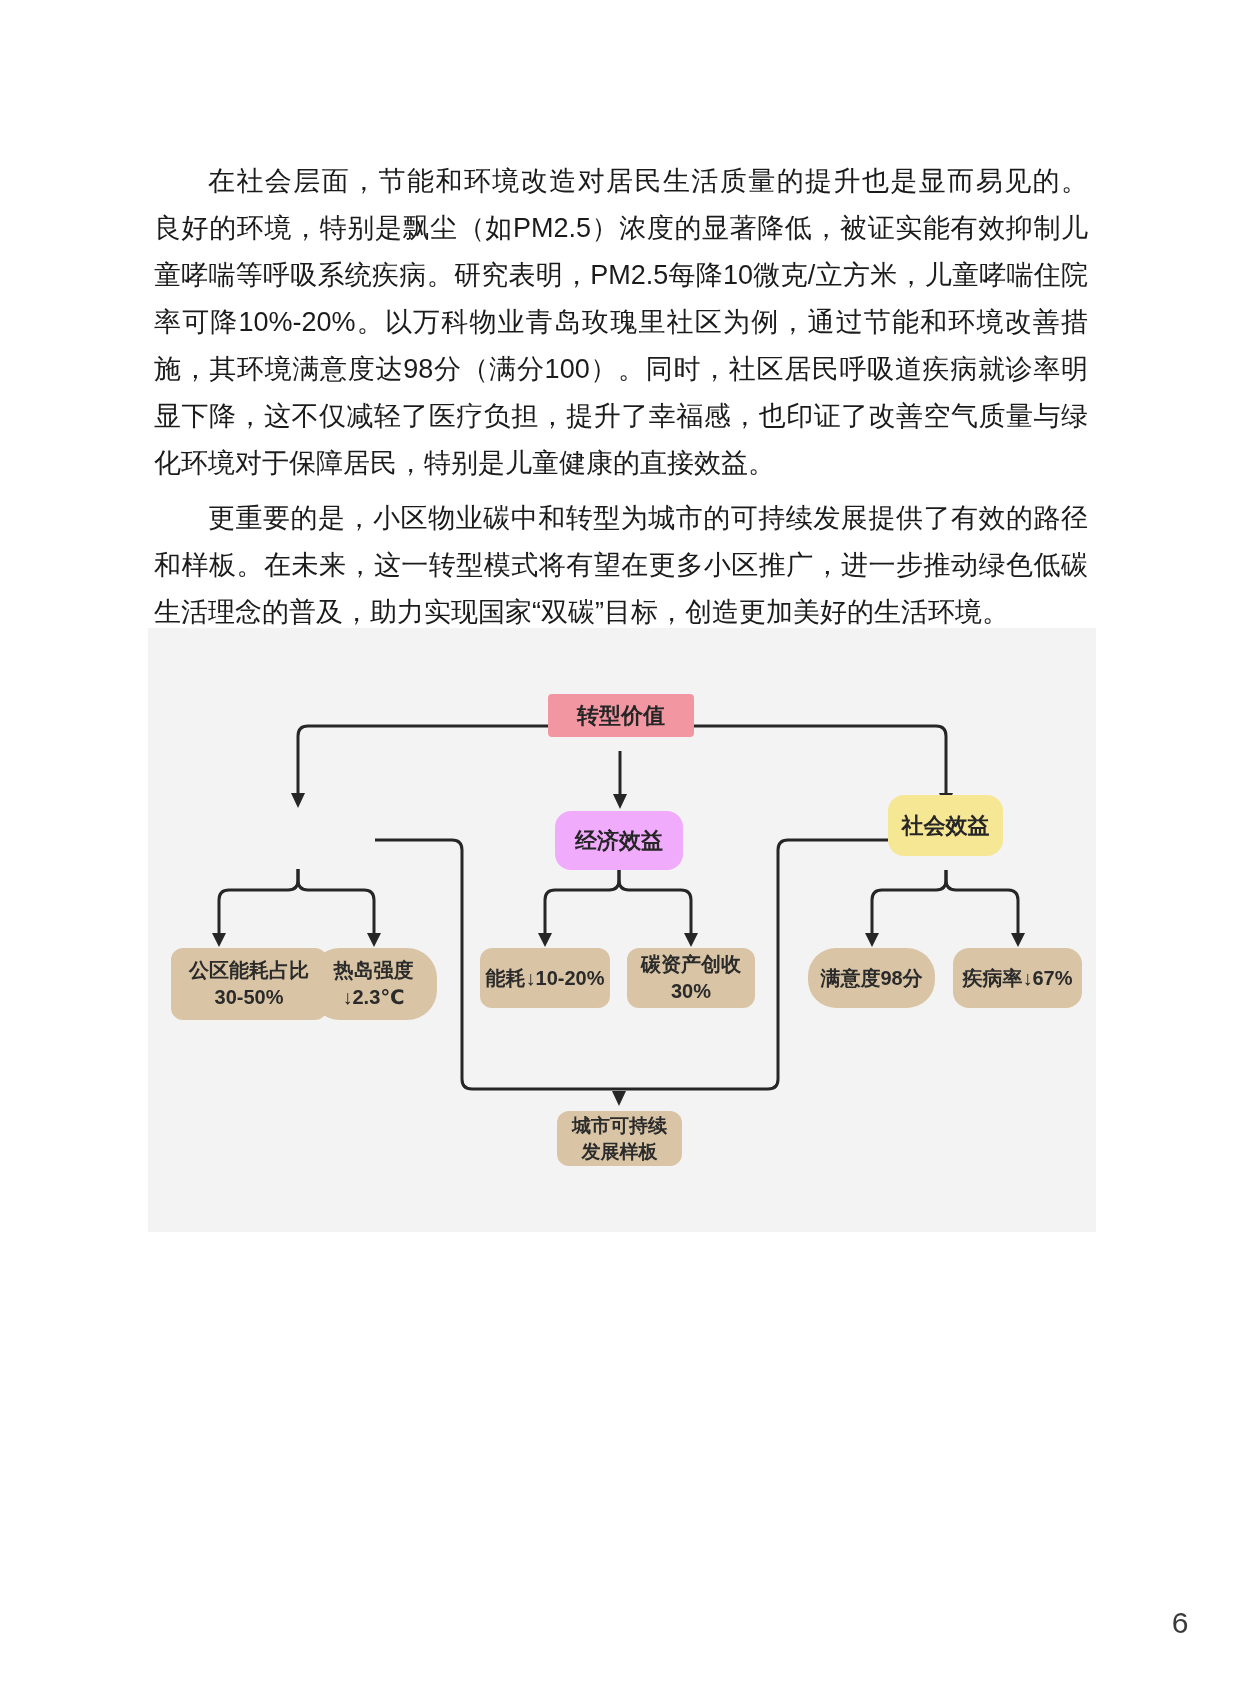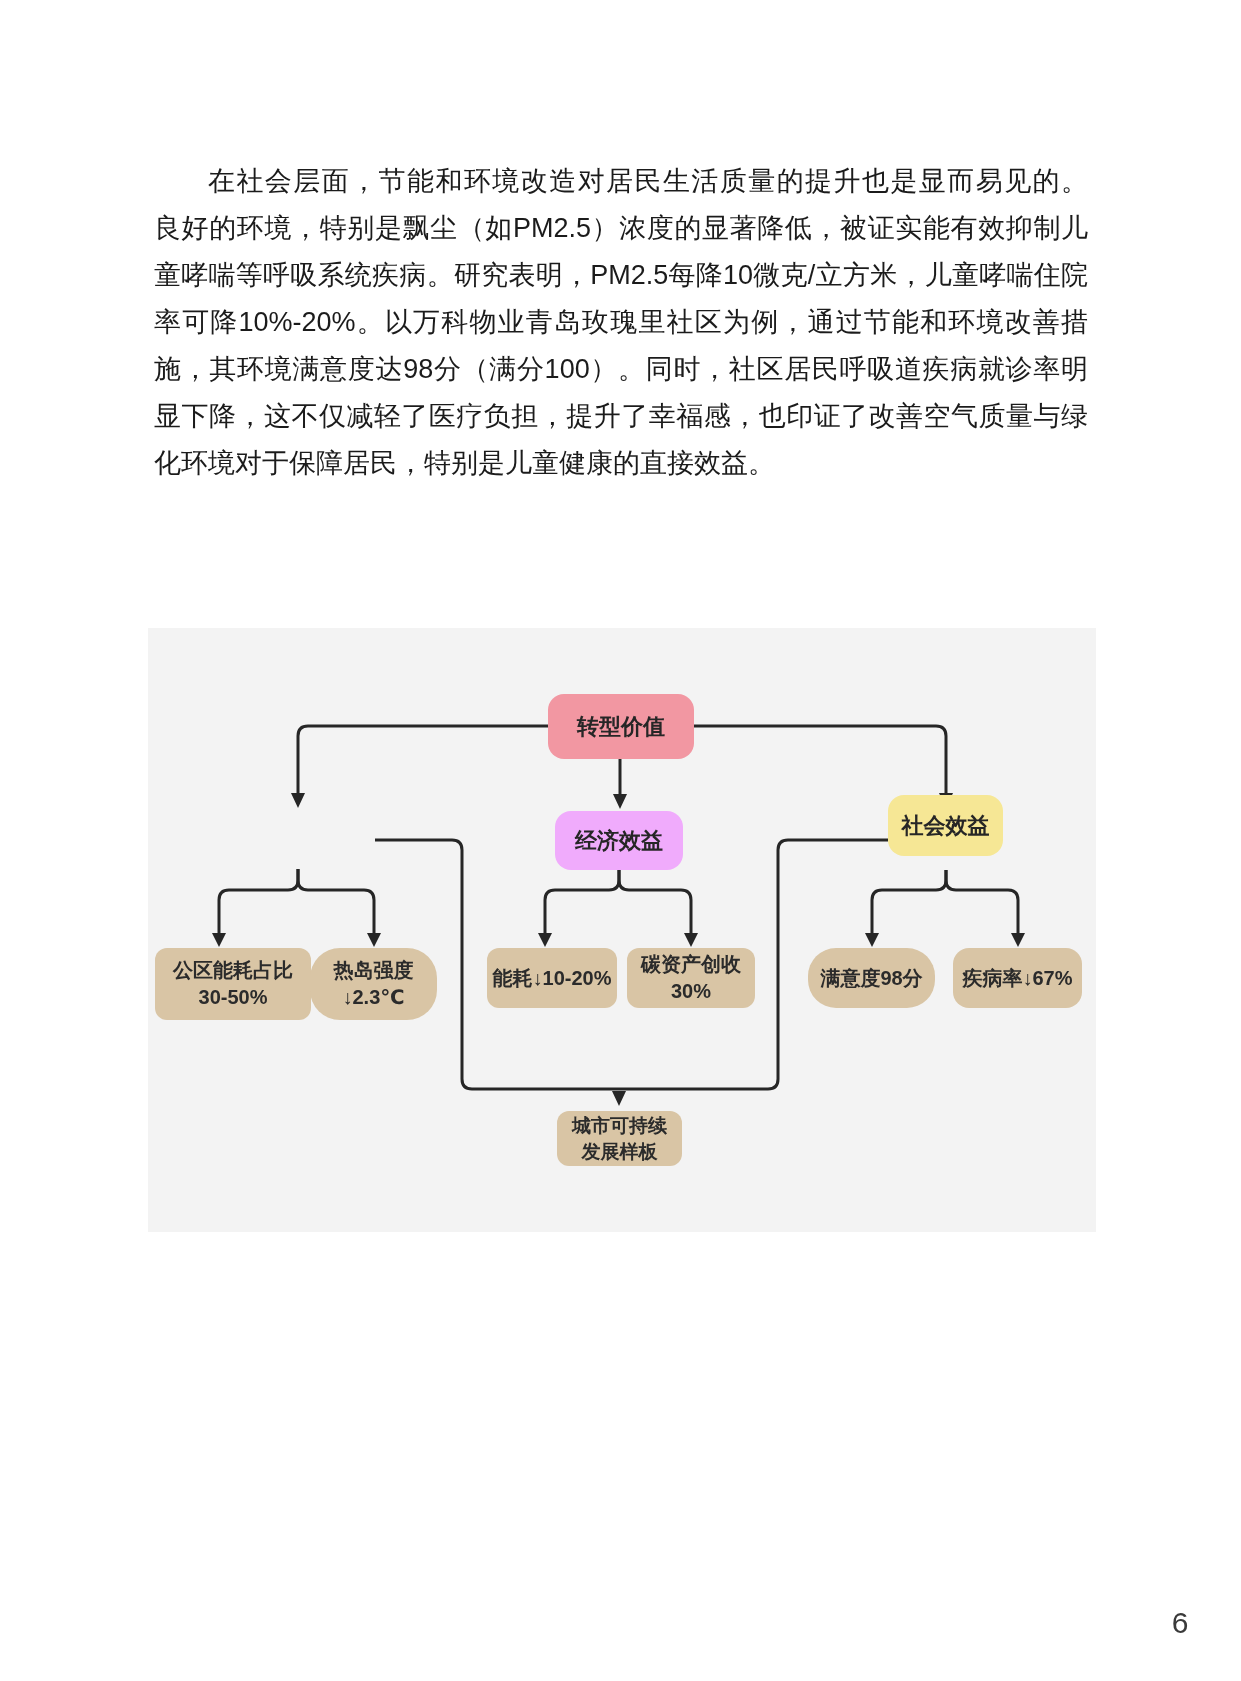--- a/index.html
+++ b/index.html
@@ -20,58 +20,59 @@
     position:absolute;left:148px;top:628px;width:948px;height:604px;
     background:#F3F3F3;
   }
   .panel svg{position:absolute;left:0;top:0;}
   .node{
     position:absolute;display:flex;align-items:center;justify-content:center;
     text-align:center;color:#262626;white-space:pre-line;
     box-sizing:border-box;
   }
   .node-root{
-    left:400px;top:66px;width:146px;height:65px;
-    background:#F297A2;border-radius:16px;
+    left:400px;top:66px;width:146px;height:43px;
+    background:#F297A2;border-radius:4px;
     font-size:22px;font-weight:700;
   }
   .node-l2{
     height:59px;border-radius:16px;font-size:22px;font-weight:700;
   }
   .node-env{left:73px;top:182px;width:154px;background:#76B9E4;}
   .node-eco{left:407px;top:183px;width:128px;background:#f0abfc;}
   .node-soc{left:740px;top:167px;width:115px;height:61px;background:#F6E795;}
   .leaf{
     top:320px;height:60px;background:#D9C5A5;border-radius:12px;
     font-size:20px;font-weight:600;line-height:27px;color:#2b2b2b;
   }
   .leaf-tall{height:72px;}
-  .leaf-1{left:7px;width:156px;}
+  .leaf-1{left:23px;width:156px;}
   .leaf-2{left:162px;width:127px;border-radius:30px;}
-  .leaf-3{left:332px;width:130px;margin-left:7px;}
+  .leaf-3{left:332px;width:130px;}
   .leaf-4{left:479px;width:128px;}
   .leaf-5{left:660px;width:127px;border-radius:28px;}
   .leaf-6{left:805px;width:129px;border-radius:16px;}
   .node-sink{
     left:409px;top:483px;width:125px;height:55px;
     background:#D9C5A5;border-radius:12px;
     font-size:19px;font-weight:600;line-height:26px;color:#2b2b2b;
   }
   .page-number{
     position:absolute;left:1160px;top:1606px;width:40px;
     font-size:30px;color:#3a3a3a;text-align:center;
   }
 </style>
 </head>
 <body>
 
 <div class="page">
 
   <div class="body-text">
     <p>在社会层面，节能和环境改造对居民生活质量的提升也是显而易见的。　良好的环境，特别是飘尘（如PM2.5）浓度的显著降低，被证实能有效抑制儿童哮喘等呼吸系统疾病。研究表明，PM2.5每降10微克/立方米，儿童哮喘住院率可降10%-20%。以万科物业青岛玫瑰里社区为例，通过节能和环境改善措施，其环境满意度达98分（满分100）。同时，社区居民呼吸道疾病就诊率明显下降，这不仅减轻了医疗负担，提升了幸福感，也印证了改善空气质量与绿化环境对于保障居民，特别是儿童健康的直接效益。</p>
+    <p>更重要的是，小区物业碳中和转型为城市的可持续发展提供了有效的路径和样板。在未来，这一转型模式将有望在更多小区推广，进一步推动绿色低碳生活理念的普及，助力实现国家“双碳”目标，创造更加美好的生活环境。</p>
   </div>
 
   <div class="panel">
 
     <svg width="948" height="604" viewBox="0 0 948 604" fill="none" stroke="#262626" stroke-width="3">
 
       <path d="M400,98 H160 Q150,98 150,108 V165"></path>
       <path d="M546,98 H788 Q798,98 798,108 V165"></path>
 
       <path d="M472,123 V166"></path>

